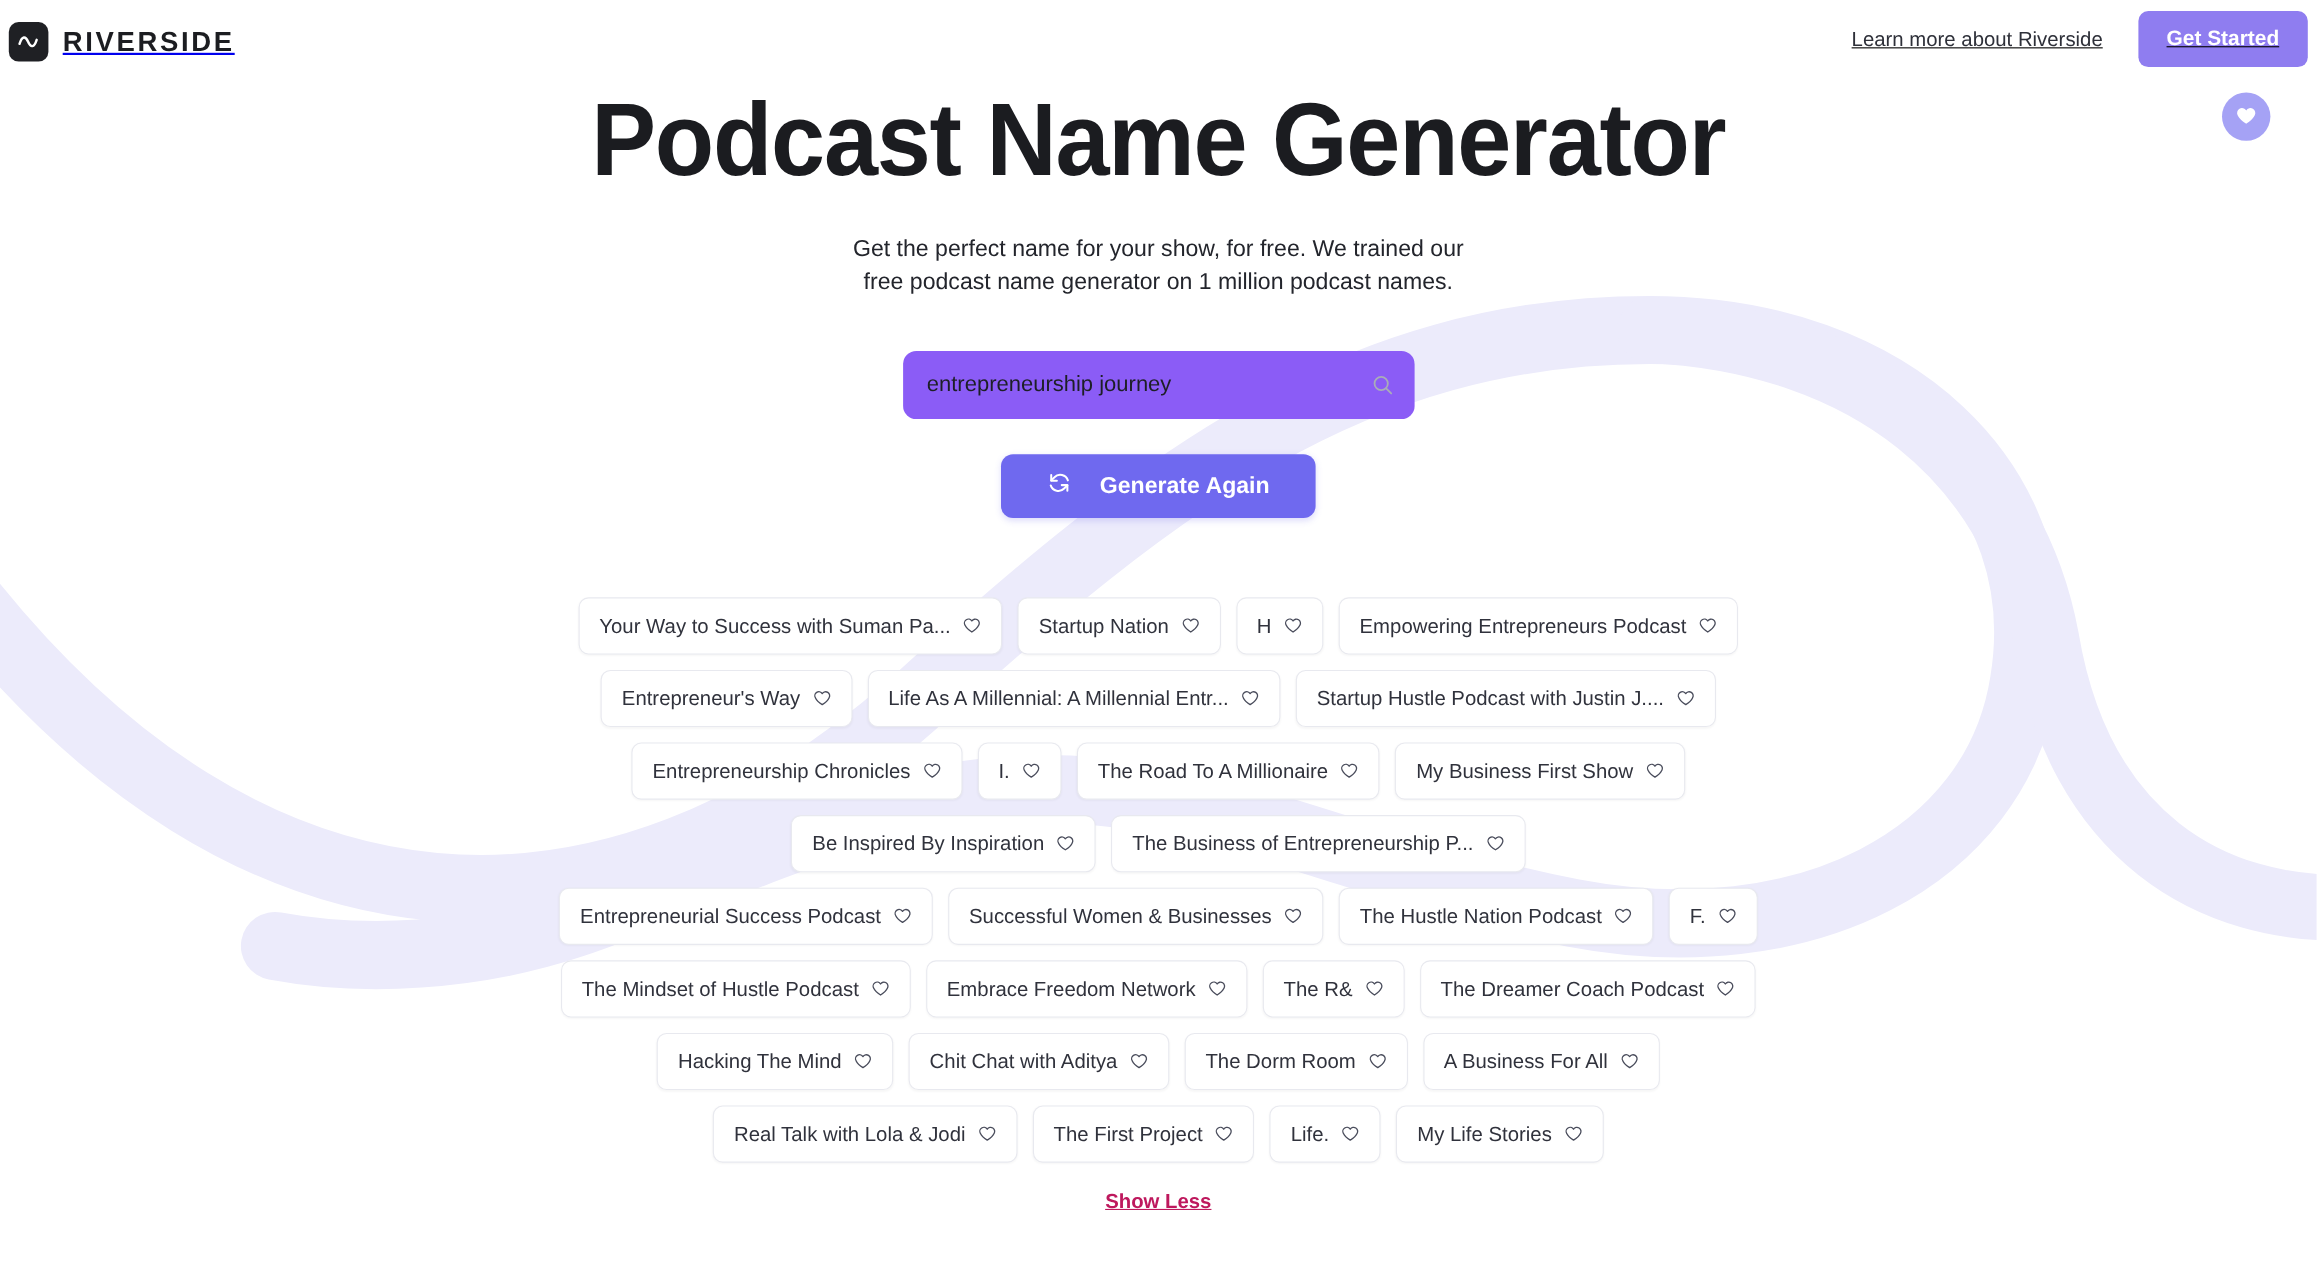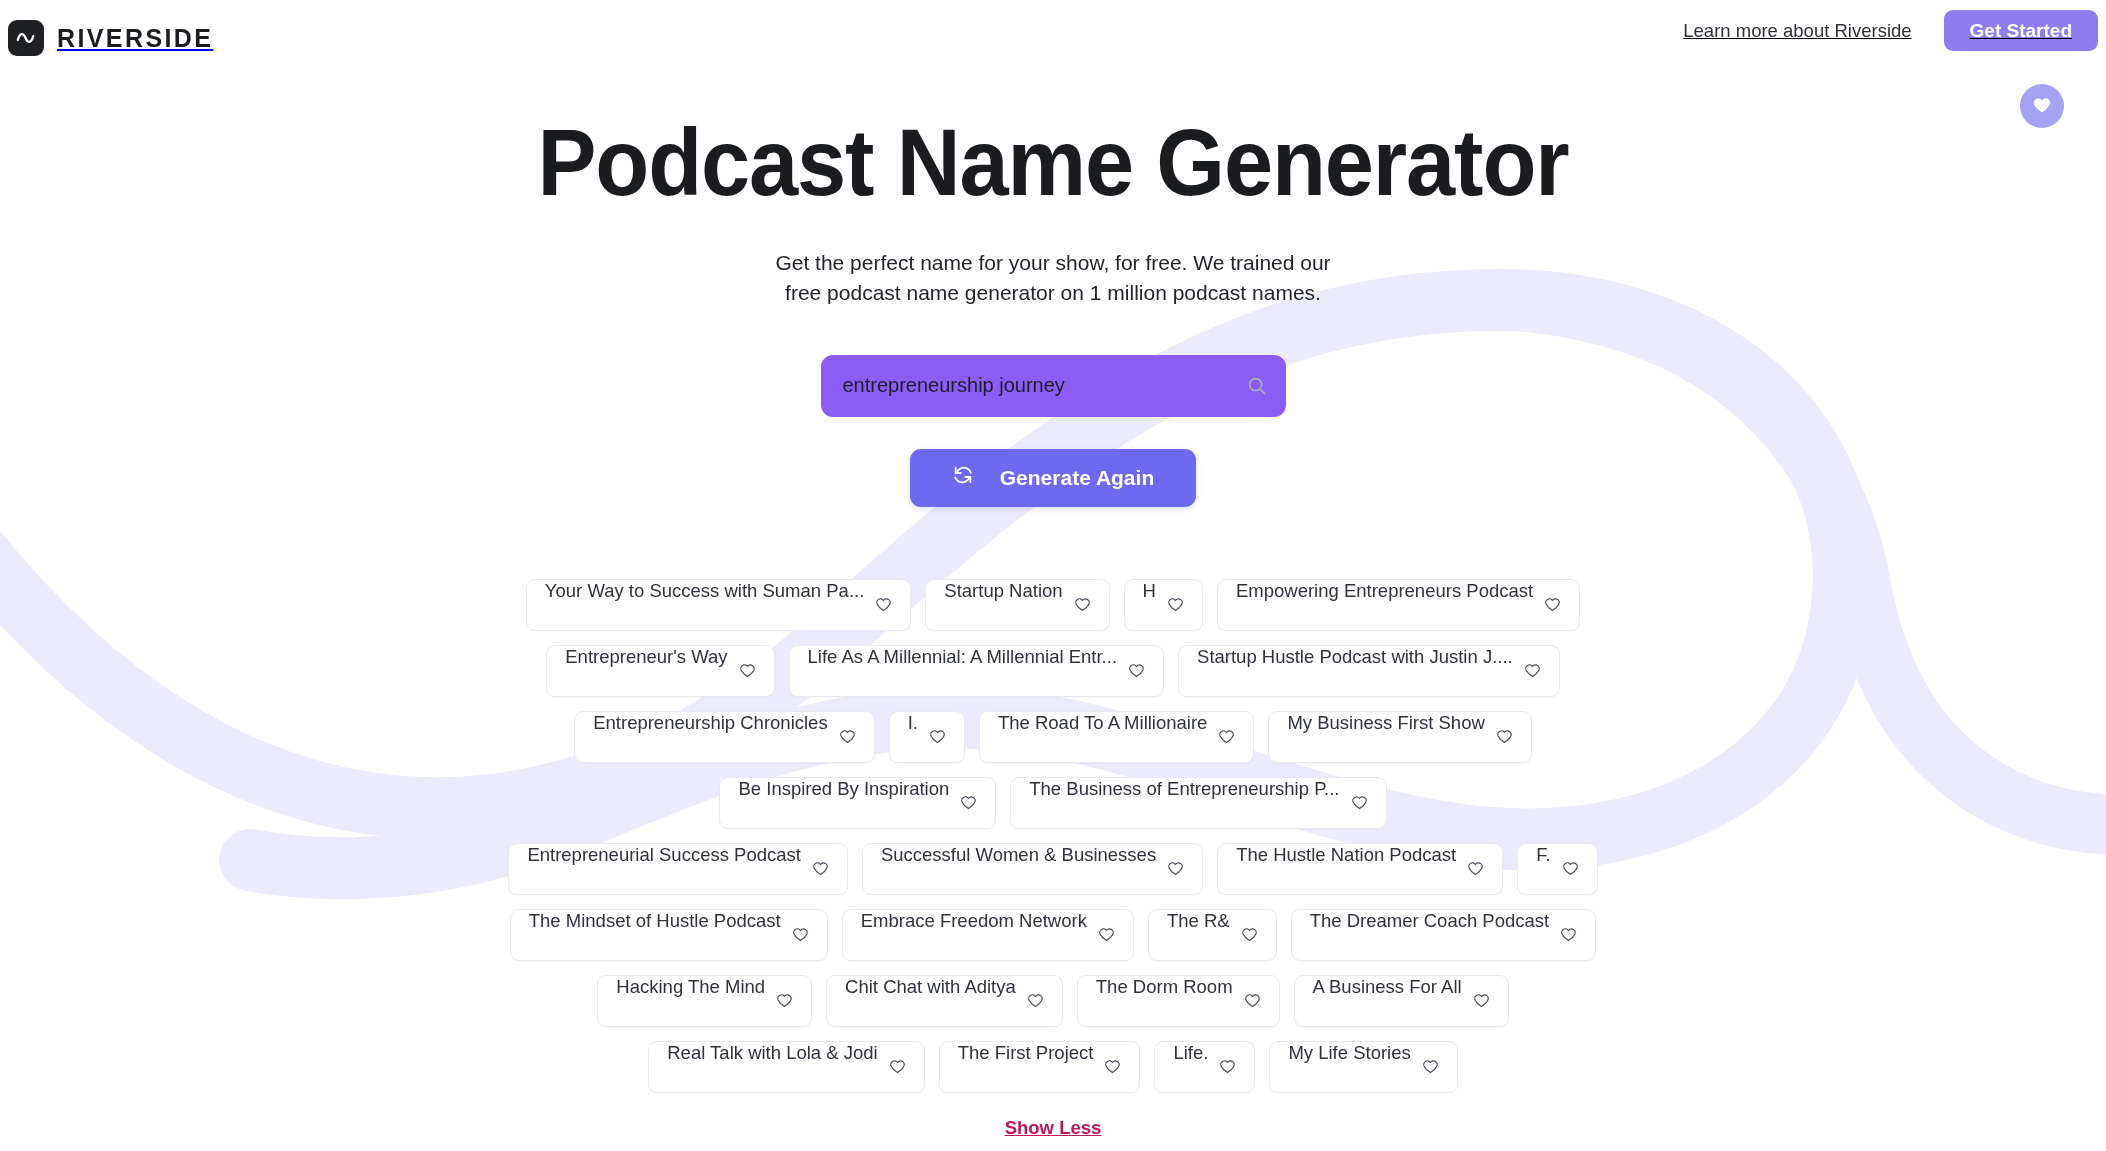--- a/index.html
+++ b/index.html
@@ -78,21 +78,21 @@
     white-space: nowrap;
   }
   #get-started-button {
     background: #8f7df0;
     color: #ffffff;
     font-size: 19px;
     font-weight: bold;
     border: none;
     border-radius: 9px;
     padding: 0 26px;
-    height: 41px;
+    height: 51px;
     margin-right: 8px;
     cursor: pointer;
     font-family: "Liberation Sans", sans-serif;
     white-space: nowrap;
   }
 
   #fav-fab {
     position: absolute;
     right: 42px;
     top: 84px;
@@ -106,21 +106,21 @@
     align-items: center;
     justify-content: center;
     z-index: 11;
   }
 
   
   #hero {
     position: relative;
     z-index: 5;
     width: 2106px;
-    padding-top: 116px;
+    padding-top: 80px;
     text-align: center;
   }
 
   #page-title {
     font-size: 94px;
     font-weight: bold;
     color: #1b1c20;
     letter-spacing: -1.2px;
     line-height: 1.0;
     font-family: "Liberation Sans", sans-serif;
@@ -205,20 +205,21 @@
     gap: 14px;
     margin-bottom: 14px;
   }
   .chip {
     background: #ffffff;
     border: 1px solid #e8e9ef;
     border-radius: 9px;
     height: 52px;
     padding: 0 18px;
     display: flex;
+    align-items: center;
     gap: 11px;
     font-size: 18.5px;
     color: #30323c;
     cursor: pointer;
     white-space: nowrap;
     box-shadow: 0 1px 2px rgba(24,26,40,0.035);
   }
   .chip .chip-heart {
     display: flex;
     align-items: center;

